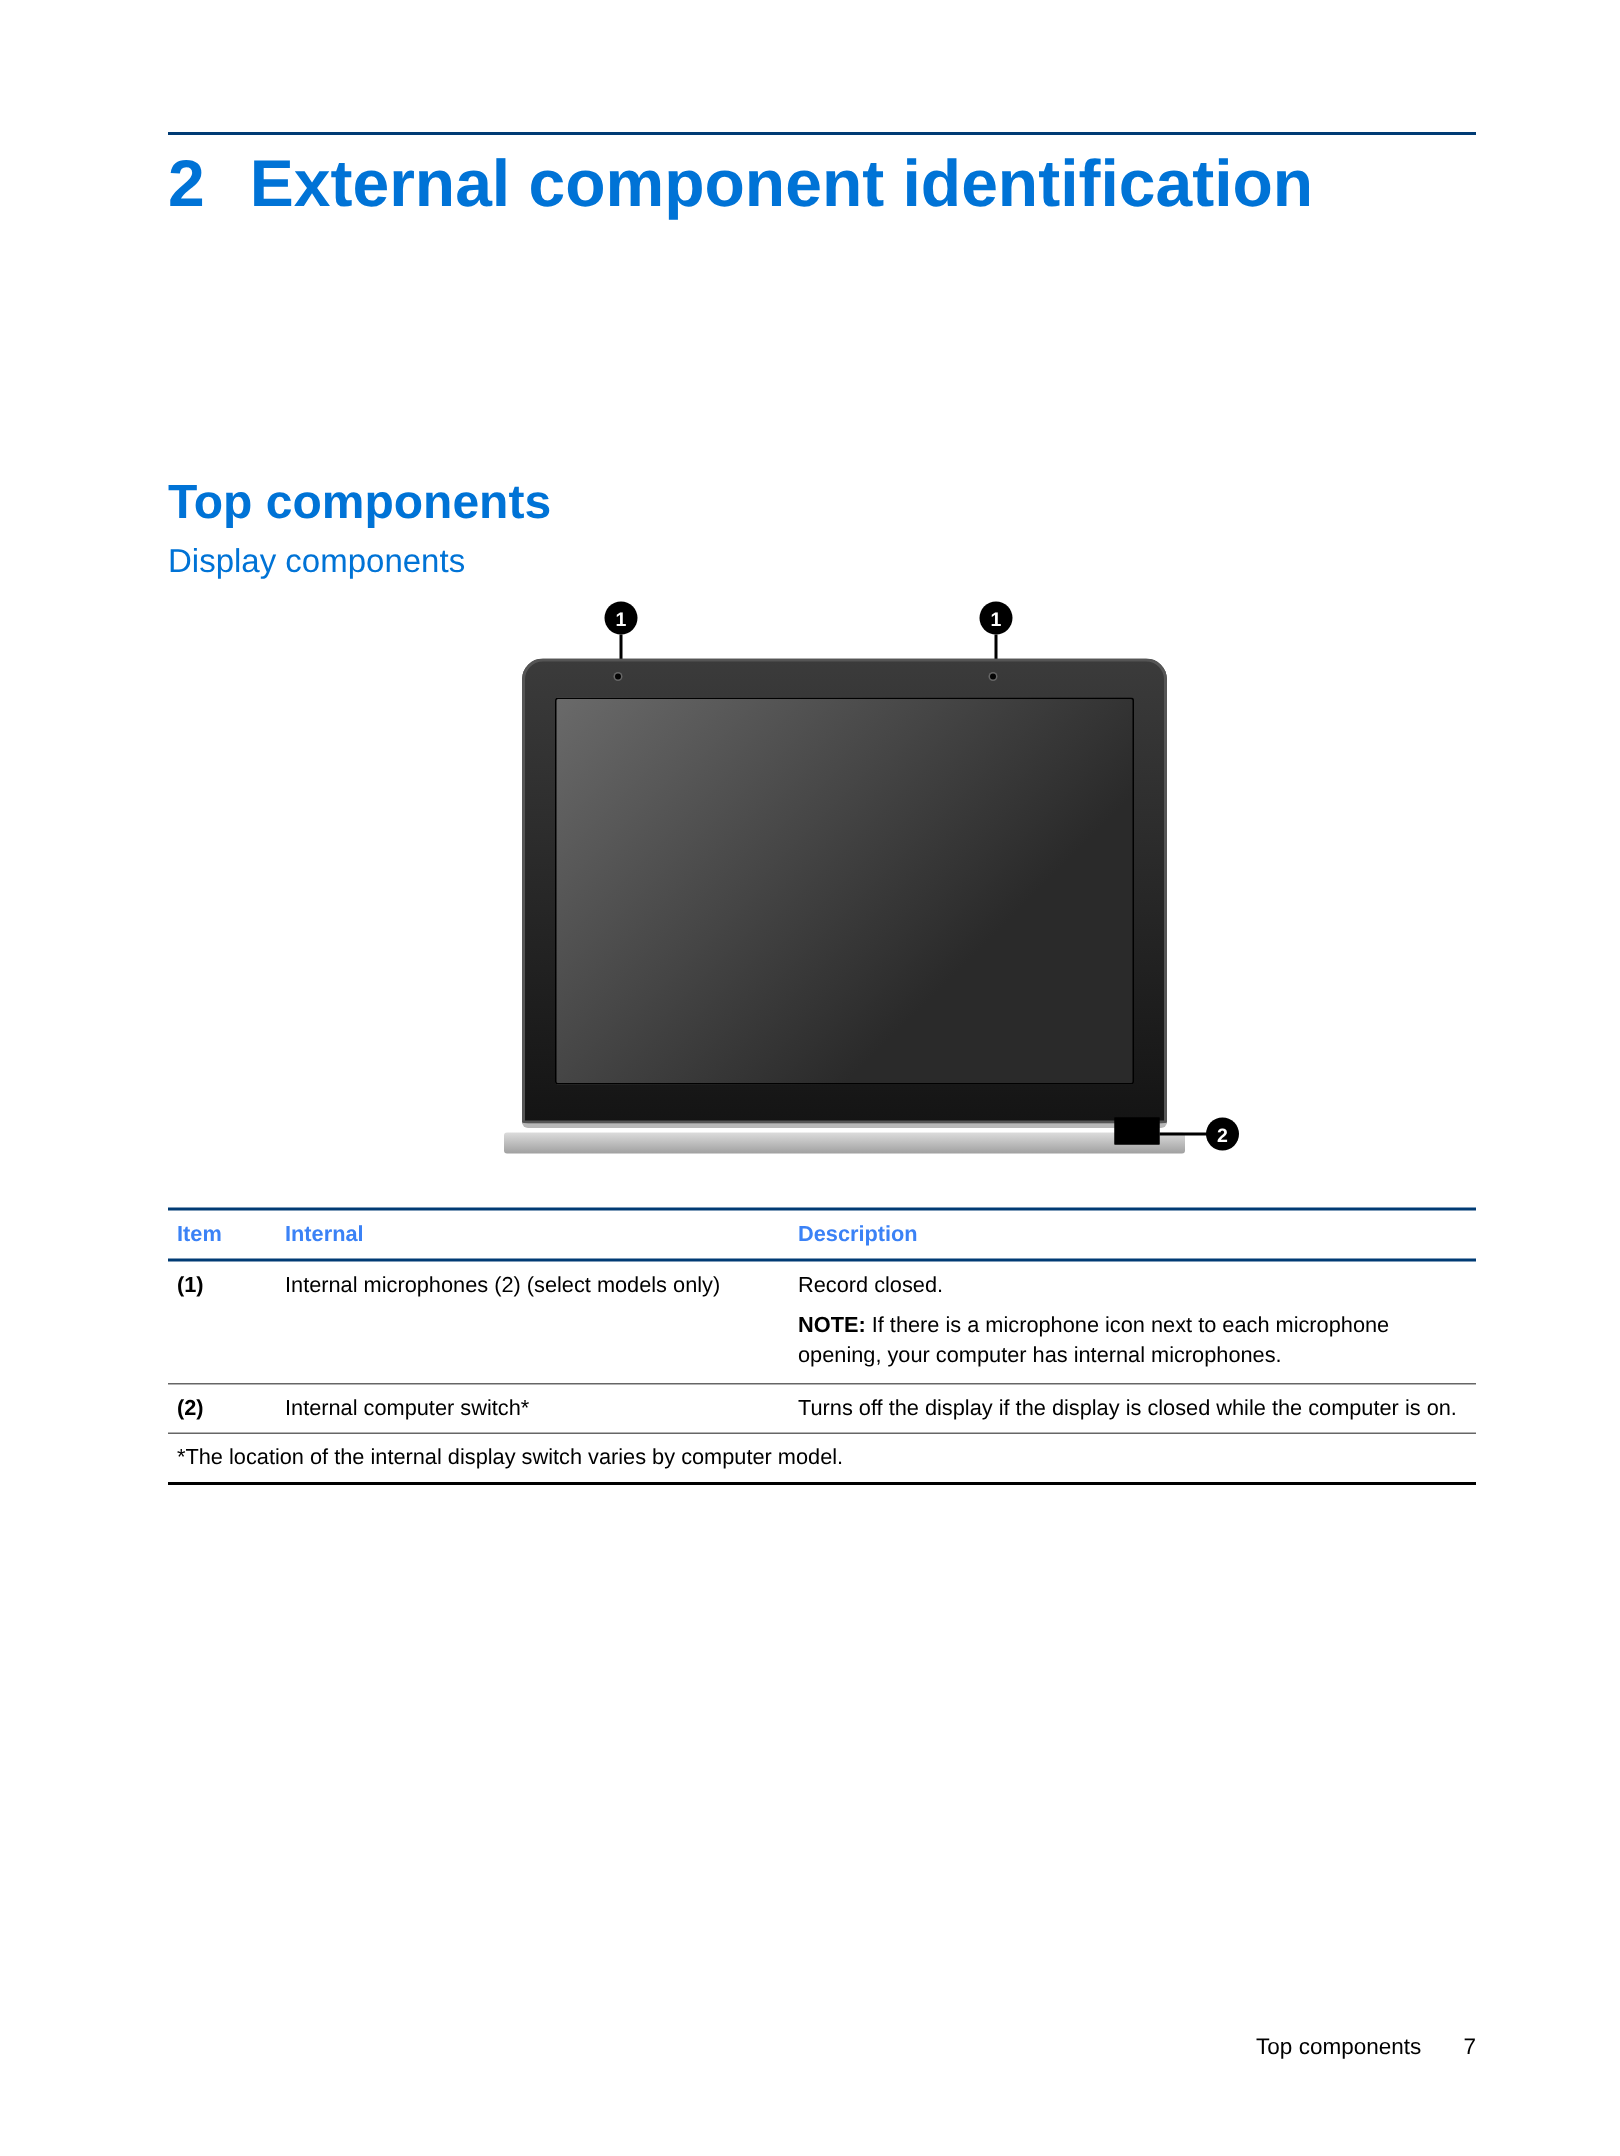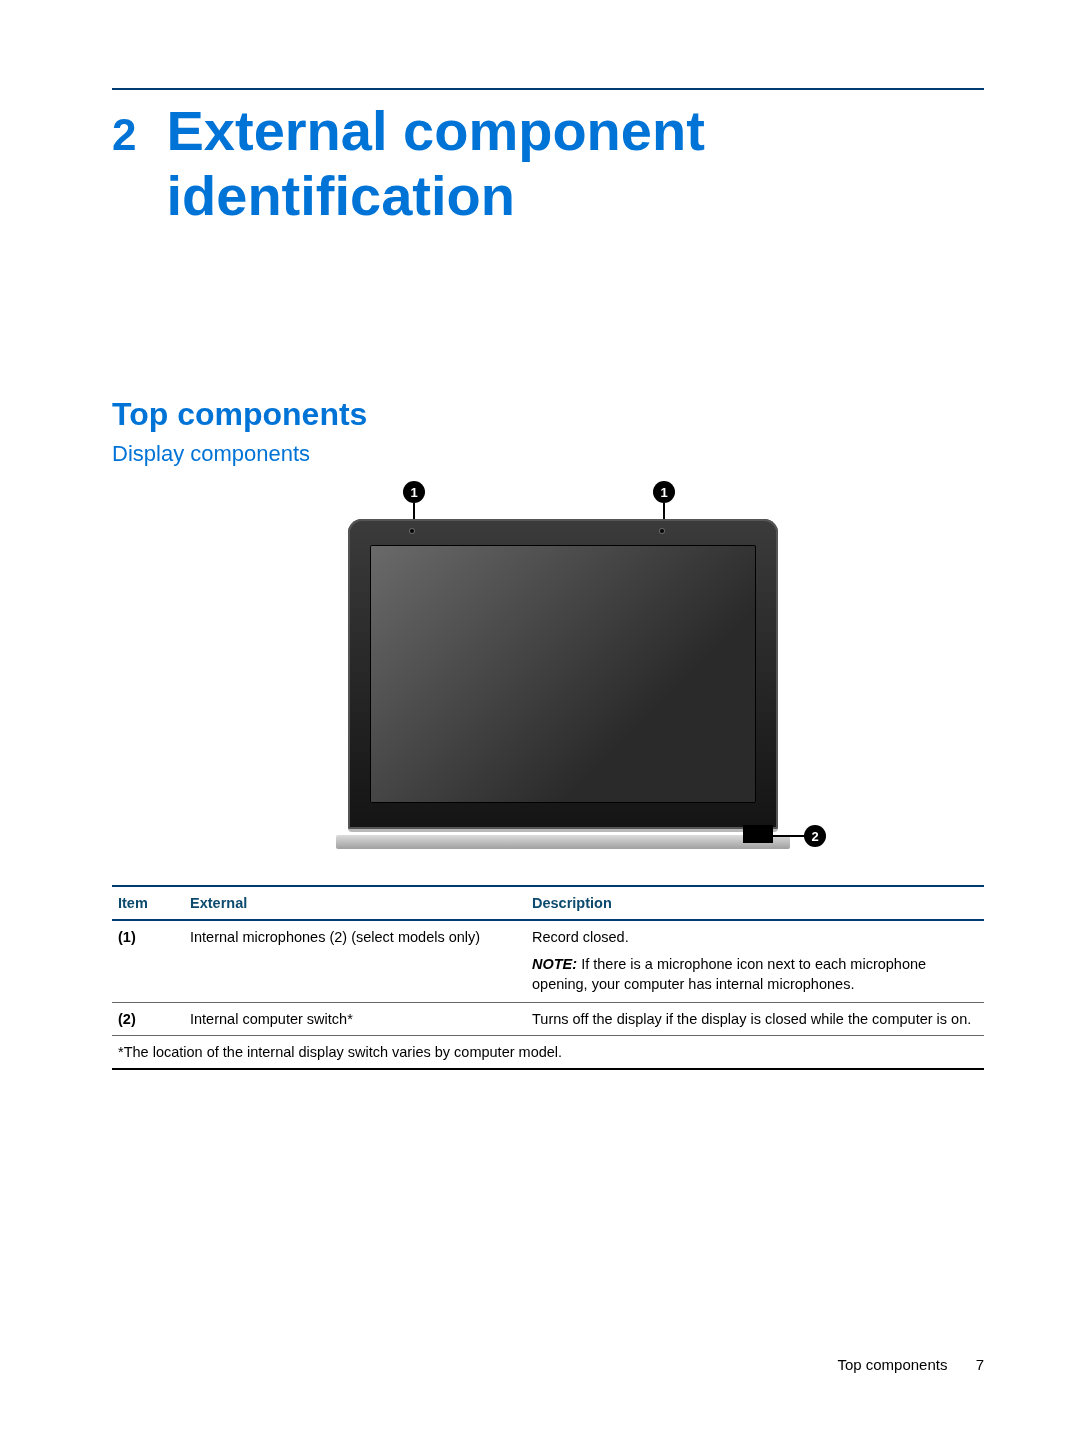--- a/index.html
+++ b/index.html
@@ -27,21 +27,21 @@
     align-items: baseline;
     gap: 30px;
   }
   .chapter-num {
     font-size: 44px;
     font-weight: 700;
     color: #0073d6;
     font-family: "Trebuchet MS", "Segoe UI", sans-serif;
   }
   .chapter-title {
-    font-size: 56px;
+    font-size: 44px;
     font-weight: 700;
     color: #0073d6;
     font-family: "Trebuchet MS", "Segoe UI", sans-serif;
   }
   .section-h1 {
     margin-top: 168px;
     font-size: 32px;
     font-weight: 700;
     color: #0073d6;
     font-family: "Trebuchet MS", "Segoe UI", sans-serif;
@@ -132,37 +132,37 @@
   
   .comp-table {
     margin-top: 24px;
     width: 100%;
     border-collapse: collapse;
     font-size: 14.5px;
   }
   .comp-table thead th {
     text-align: left;
     font-weight: 700;
-    color: #0c4a6e;
+    color: #3b82f6;
     padding: 8px 6px;
     border-top: 2px solid #003b74;
     border-bottom: 2px solid #003b74;
   }
   .comp-table tbody td {
     padding: 8px 6px;
     vertical-align: top;
     border-bottom: 1px solid #666;
   }
   .comp-table tbody tr.last td {
     border-bottom: 2px solid #000000;
   }
   .comp-table .item { width: 60px; font-weight: 700;}
   .comp-table .comp { width: 330px;}
   .note-block { margin-top: 10px; line-height: 1.35;}
-  .note-label { font-weight: 700; font-style: italic;}
+  .note-label { font-weight: 700;}
   
   .footer {
     position: absolute;
     bottom: 64px;
     right: 96px;
     font-size: 15px;
     margin-top: 10px;
   }
   .footer .pn { margin-left: 24px;}
 </style>
@@ -194,21 +194,21 @@
       <div class="lead l2box"></div>
       <div class="lead l2h"></div>
       <div class="callout c2">2</div>
     </div>
   </div>
 
   <table class="comp-table">
     <thead>
       <tr>
         <th class="item">Item</th>
-        <th class="comp">External</th>
+        <th class="comp">Internal</th>
         <th>Description</th>
       </tr>
     </thead>
     <tbody>
       <tr>
         <td class="item">(1)</td>
         <td class="comp">Internal microphones (2) (select models only)</td>
         <td>
           <span>Record closed.</span>
           <div class="note-block">

